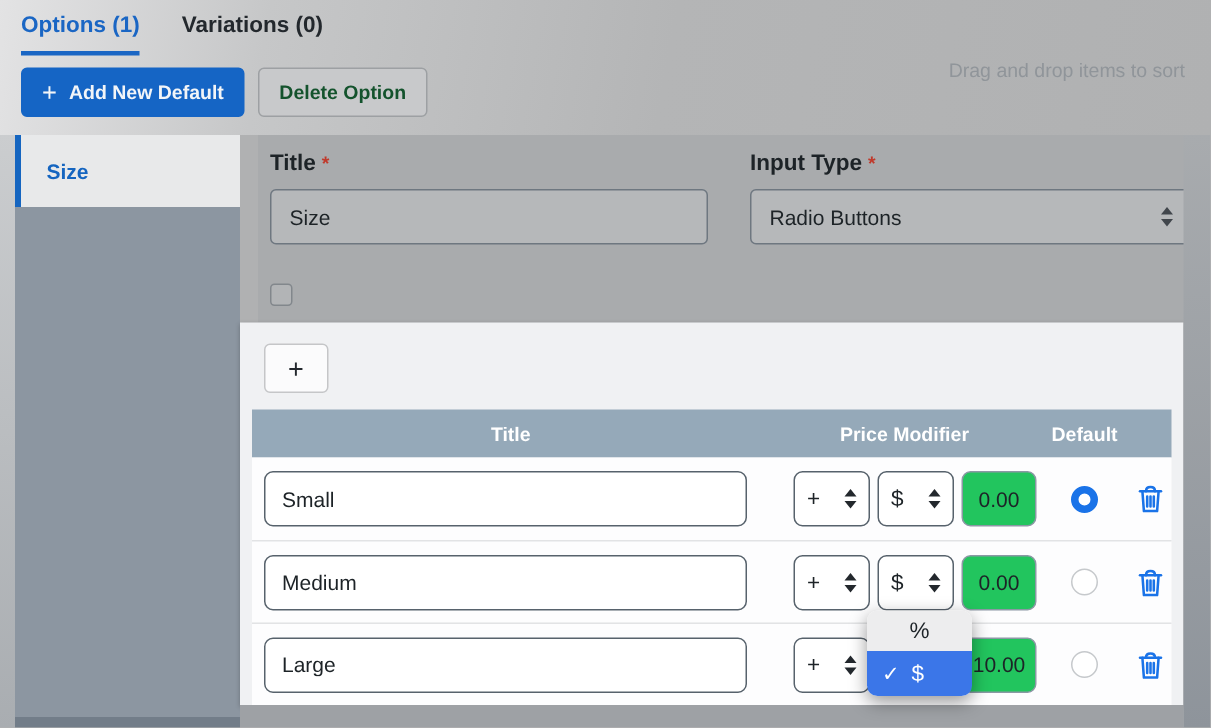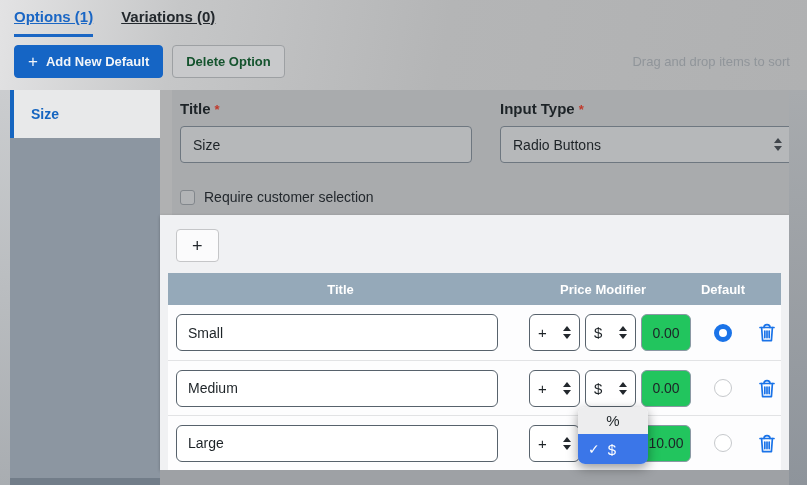--- a/index.html
+++ b/index.html
@@ -9,29 +9,29 @@
     font-family:"Liberation Sans", sans-serif;
     background:#b0b1b2;
   }
 
   
   .header {
     position:absolute; left:0; top:0; width:807px; height:90px;
     background:linear-gradient(100deg,#e3e3e4 0%,#c6c7c8 22%,#b4b5b6 55%,#b0b1b2 100%);
   }
   .tabs { position:absolute; left:14px; top:8px; display:flex; gap:28px; }
-  .tab { font-size:15px; font-weight:700; color:#23282d; padding-bottom:9px; cursor:pointer;text-decoration:underline; }
+  .tab { font-size:15px; font-weight:700; color:#23282d; padding-bottom:9px; cursor:pointer; }
   .tab.active { color:#1a66c4; border-bottom:3px solid #1a66c4; }
   .btn-row { position:absolute; left:14px; top:45px; display:flex; gap:9px; }
   .btn { display:inline-flex; align-items:center; gap:8px; height:33px;
          padding:0 13px; border-radius:4px; font-size:13px; font-weight:700; cursor:pointer; }
   .btn-primary { background:#1565c5; color:#f2f5f8; border:1px solid #1565c5; }
   .btn-primary .plus { font-size:17px; font-weight:400; line-height:1; }
   .btn-secondary { background:#c8c9cb; color:#14532d; border:1px solid #9da0a3; }
-  .sort-hint { position:absolute; right:17px; top:54px; font-size:13px; color:#90959a; }
+  .sort-hint { position:absolute; right:17px; top:39px; font-size:13px; color:#90959a; }
 
   
   .gutter { position:absolute; left:0; top:90px; width:10px; height:395px;
             background:linear-gradient(#cbcdcf,#a9adb1); }
   .sidebar { position:absolute; left:10px; top:90px; width:150px; height:395px; background:#8c96a1; }
   .sidebar-item { height:48px; background:#e8e9ea; border-left:4px solid #1565c0;
                   color:#1565c0; font-size:14px; font-weight:700; line-height:48px;
                   padding-left:17px; cursor:pointer; }
   .sidebar-bottom { position:absolute; left:0; bottom:0; width:150px; height:7px; background:#727d89; }
 
@@ -148,21 +148,20 @@
     <div class="field field-select">
       <span>Radio Buttons</span>
       <span class="updown">
           <span class="tri-up"></span>
           <span class="tri-down"></span>
         </span>
     </div>
   </div>
   <div class="check-row">
     <span class="checkbox"></span>
-    <span class="check-label">Require customer selection</span>
   </div>
 </div>
 
 <div class="panel">
   <button class="add-sel-btn">
     <span class="plus">+</span>
   </button>
 
   <div class="sel-table">
     <div class="thead">

